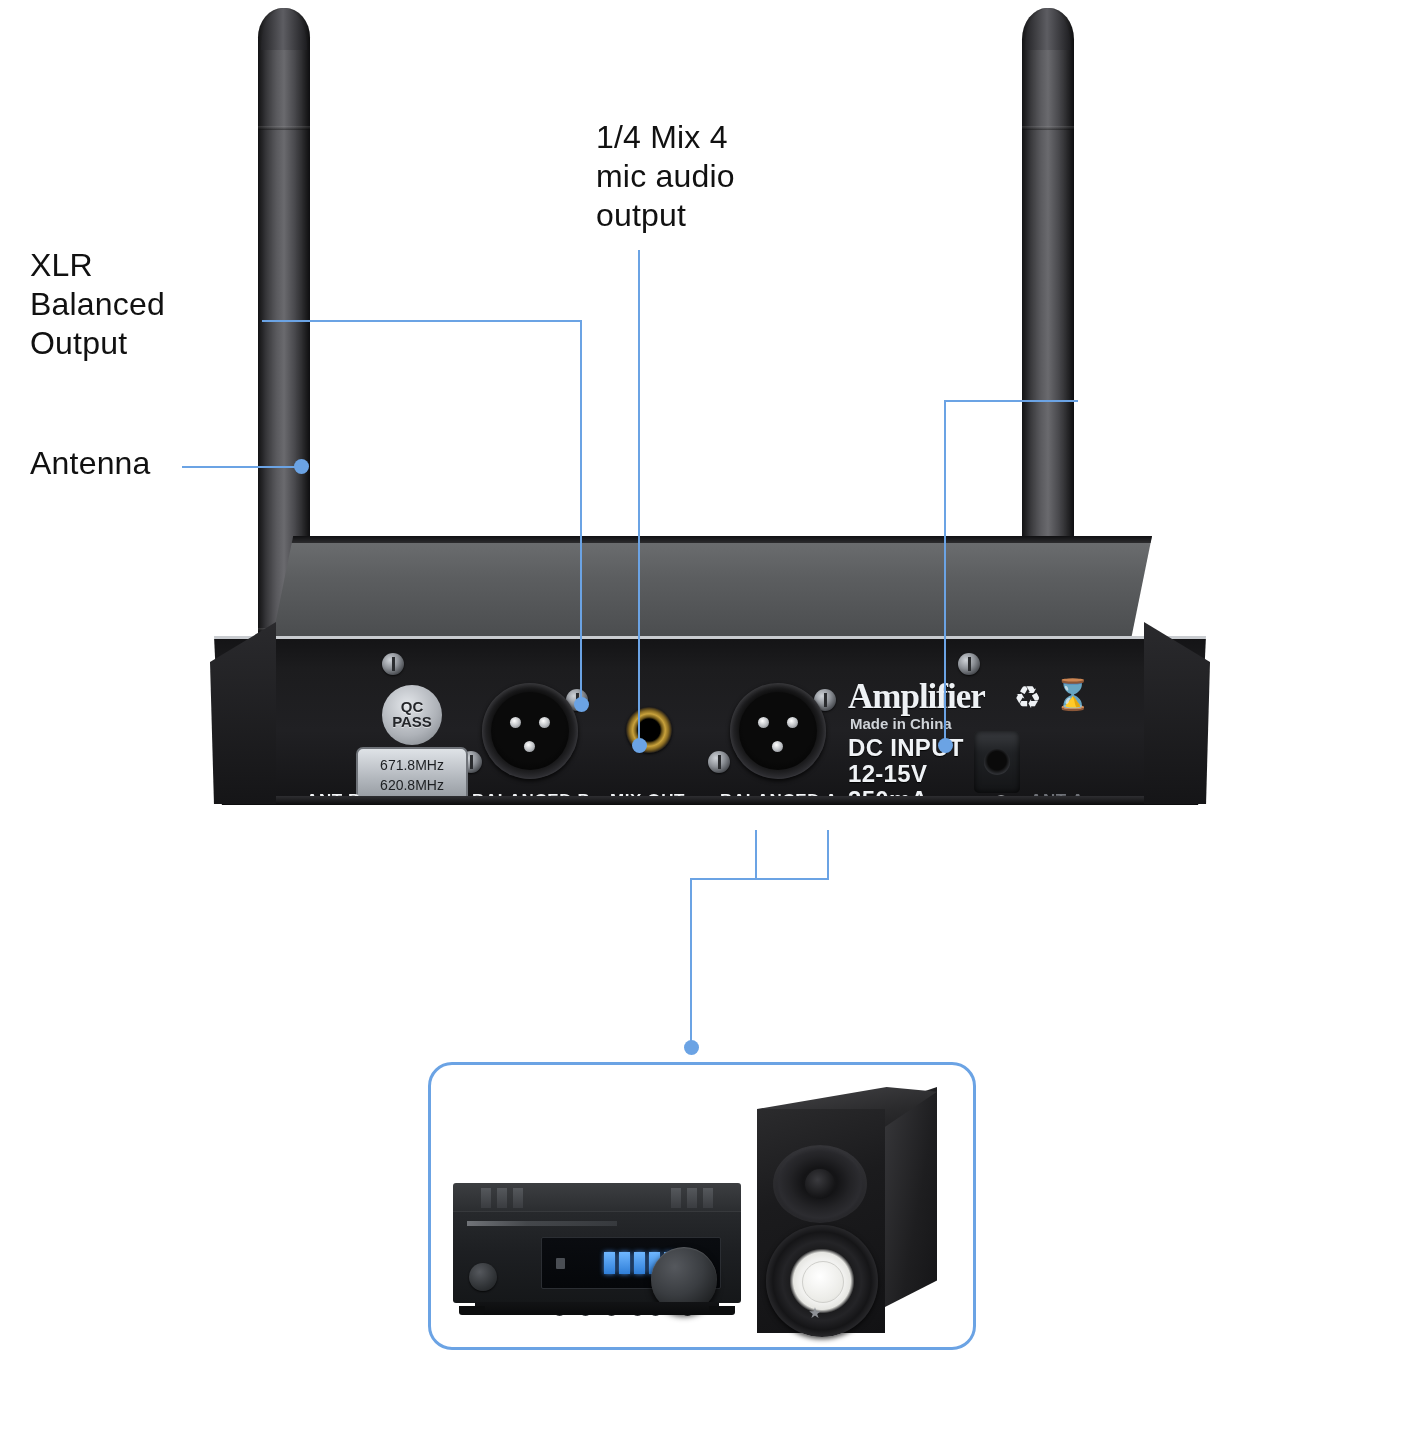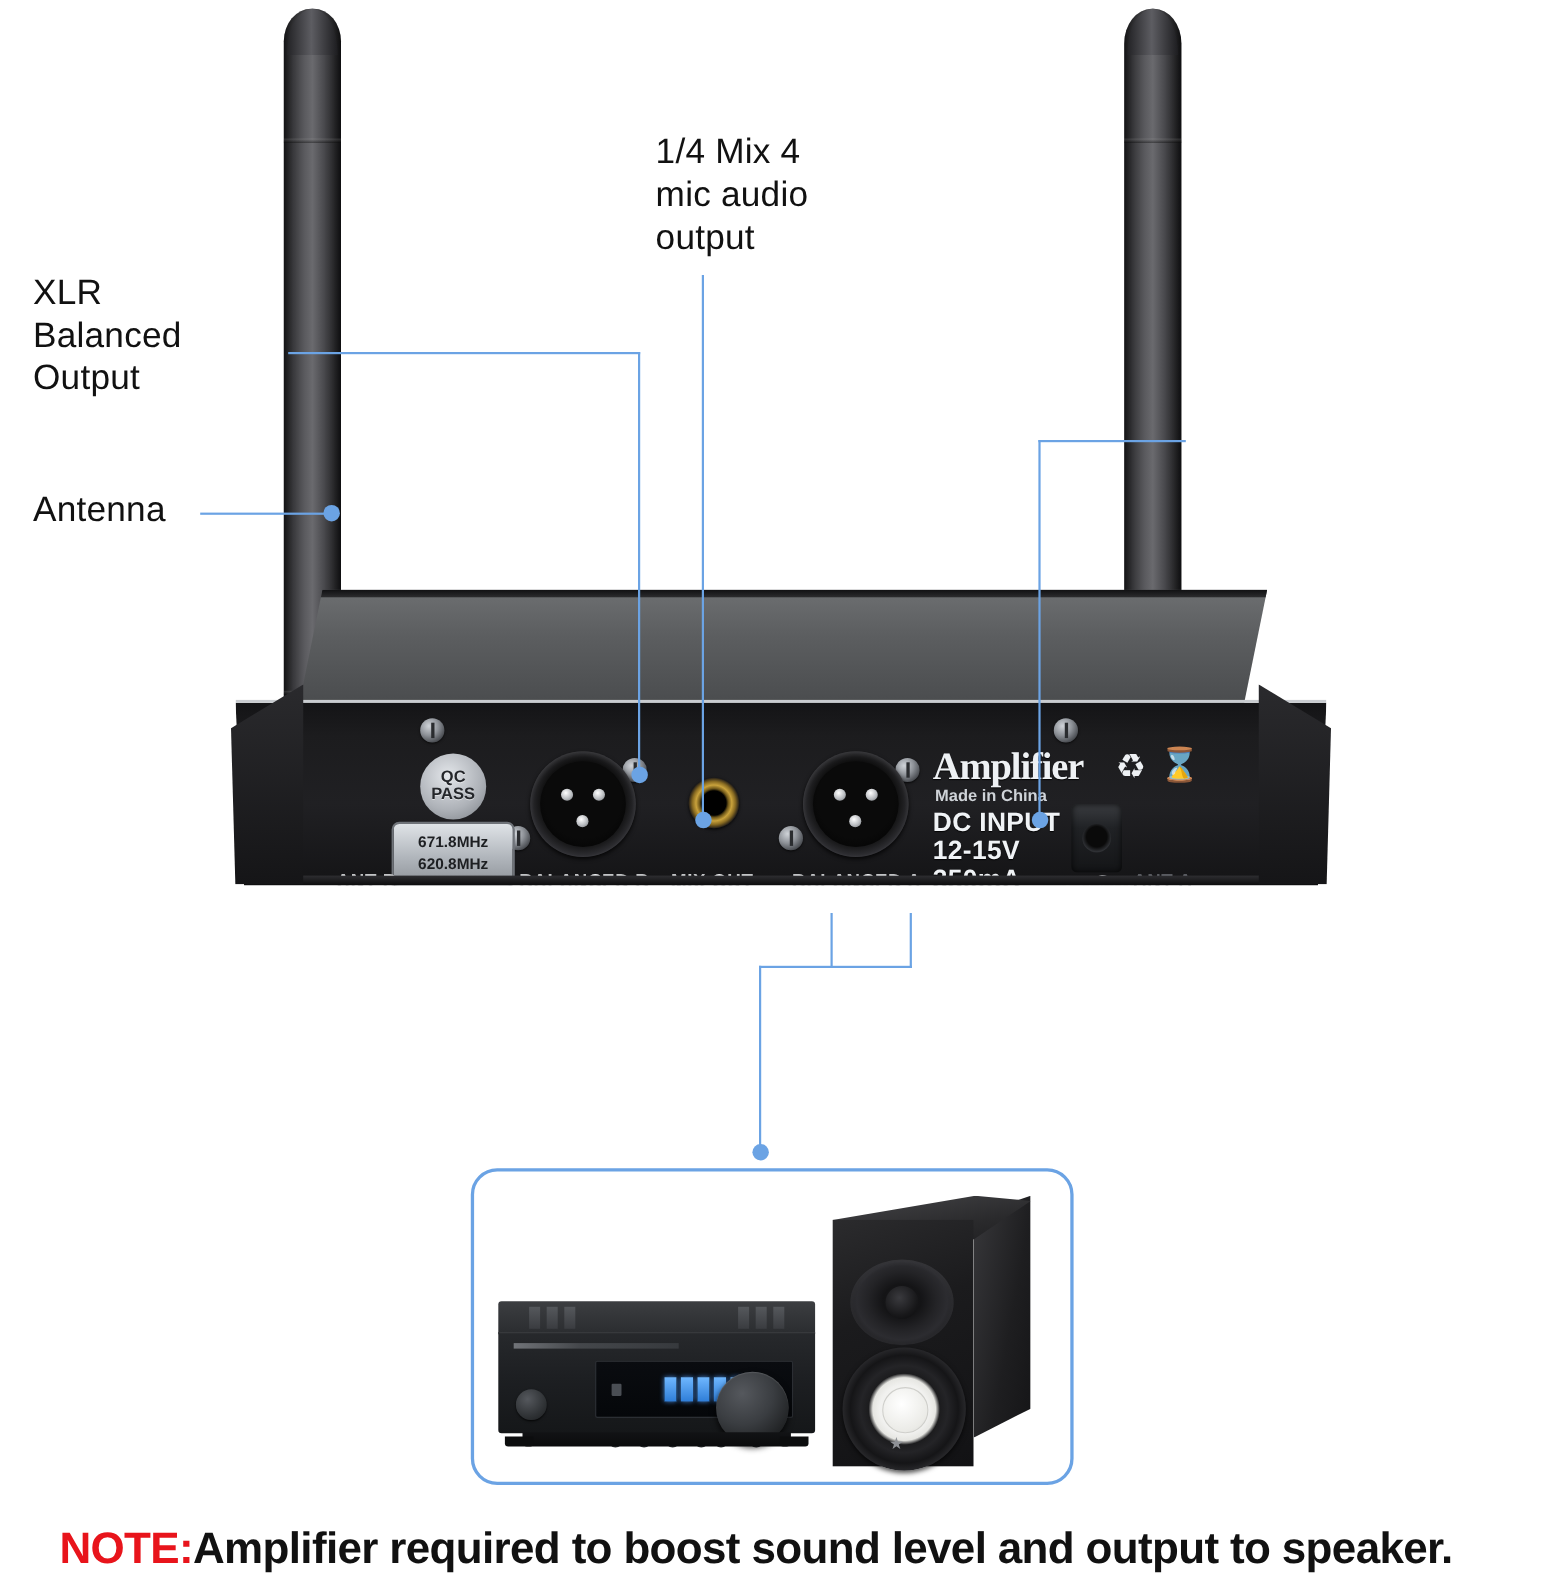--- a/index.html
+++ b/index.html
@@ -140,21 +140,21 @@
     position:absolute;width:60px;height:60px;border-radius:50%;
     background:radial-gradient(circle at 42% 34%,#e3e6ea,#aeb2b8 58%,#787d83 100%);
     color:#24262a;font-size:15px;font-weight:bold;text-align:center;
     line-height:1.0;padding-top:14px;box-sizing:border-box;
     font-family:"Liberation Sans", sans-serif;
     text-shadow:0 1px 0 rgba(255,255,255,.5);
   }
   .freq{
     position:absolute;width:112px;height:60px;border-radius:7px;
     background:linear-gradient(180deg,#dfe3e7,#b0b5bb 55%,#8d9298);
-    color:#1d1f22;font-size:14px;font-weight:bold;text-align:center;
+    color:#1d1f22;font-size:14px;font-weight:normal;text-align:center;
     line-height:1.45;padding-top:6px;box-sizing:border-box;
     font-family:"Liberation Sans", sans-serif;
     border:2px solid #6f7379;
   }
 
   .plabel{
     position:absolute;
     color:#f2f4f6;
     font-size:17px;
     font-weight:bold;
@@ -478,17 +478,14 @@
       <div class="spk-front">
         <div class="tweeter"></div>
         <div class="woofer">
           <div class="cap"></div>
         </div>
         <div class="spk-logo">★</div>
       </div>
     </div>
   </div>
 
-  <div class="note" style="left:54px;top:1386px;">
-    <span class="red">NOTE:</span><span>Amplifier required to boost sound level and output to speaker.</span>
-  </div>
 
 </div>
 
 </body></html>

